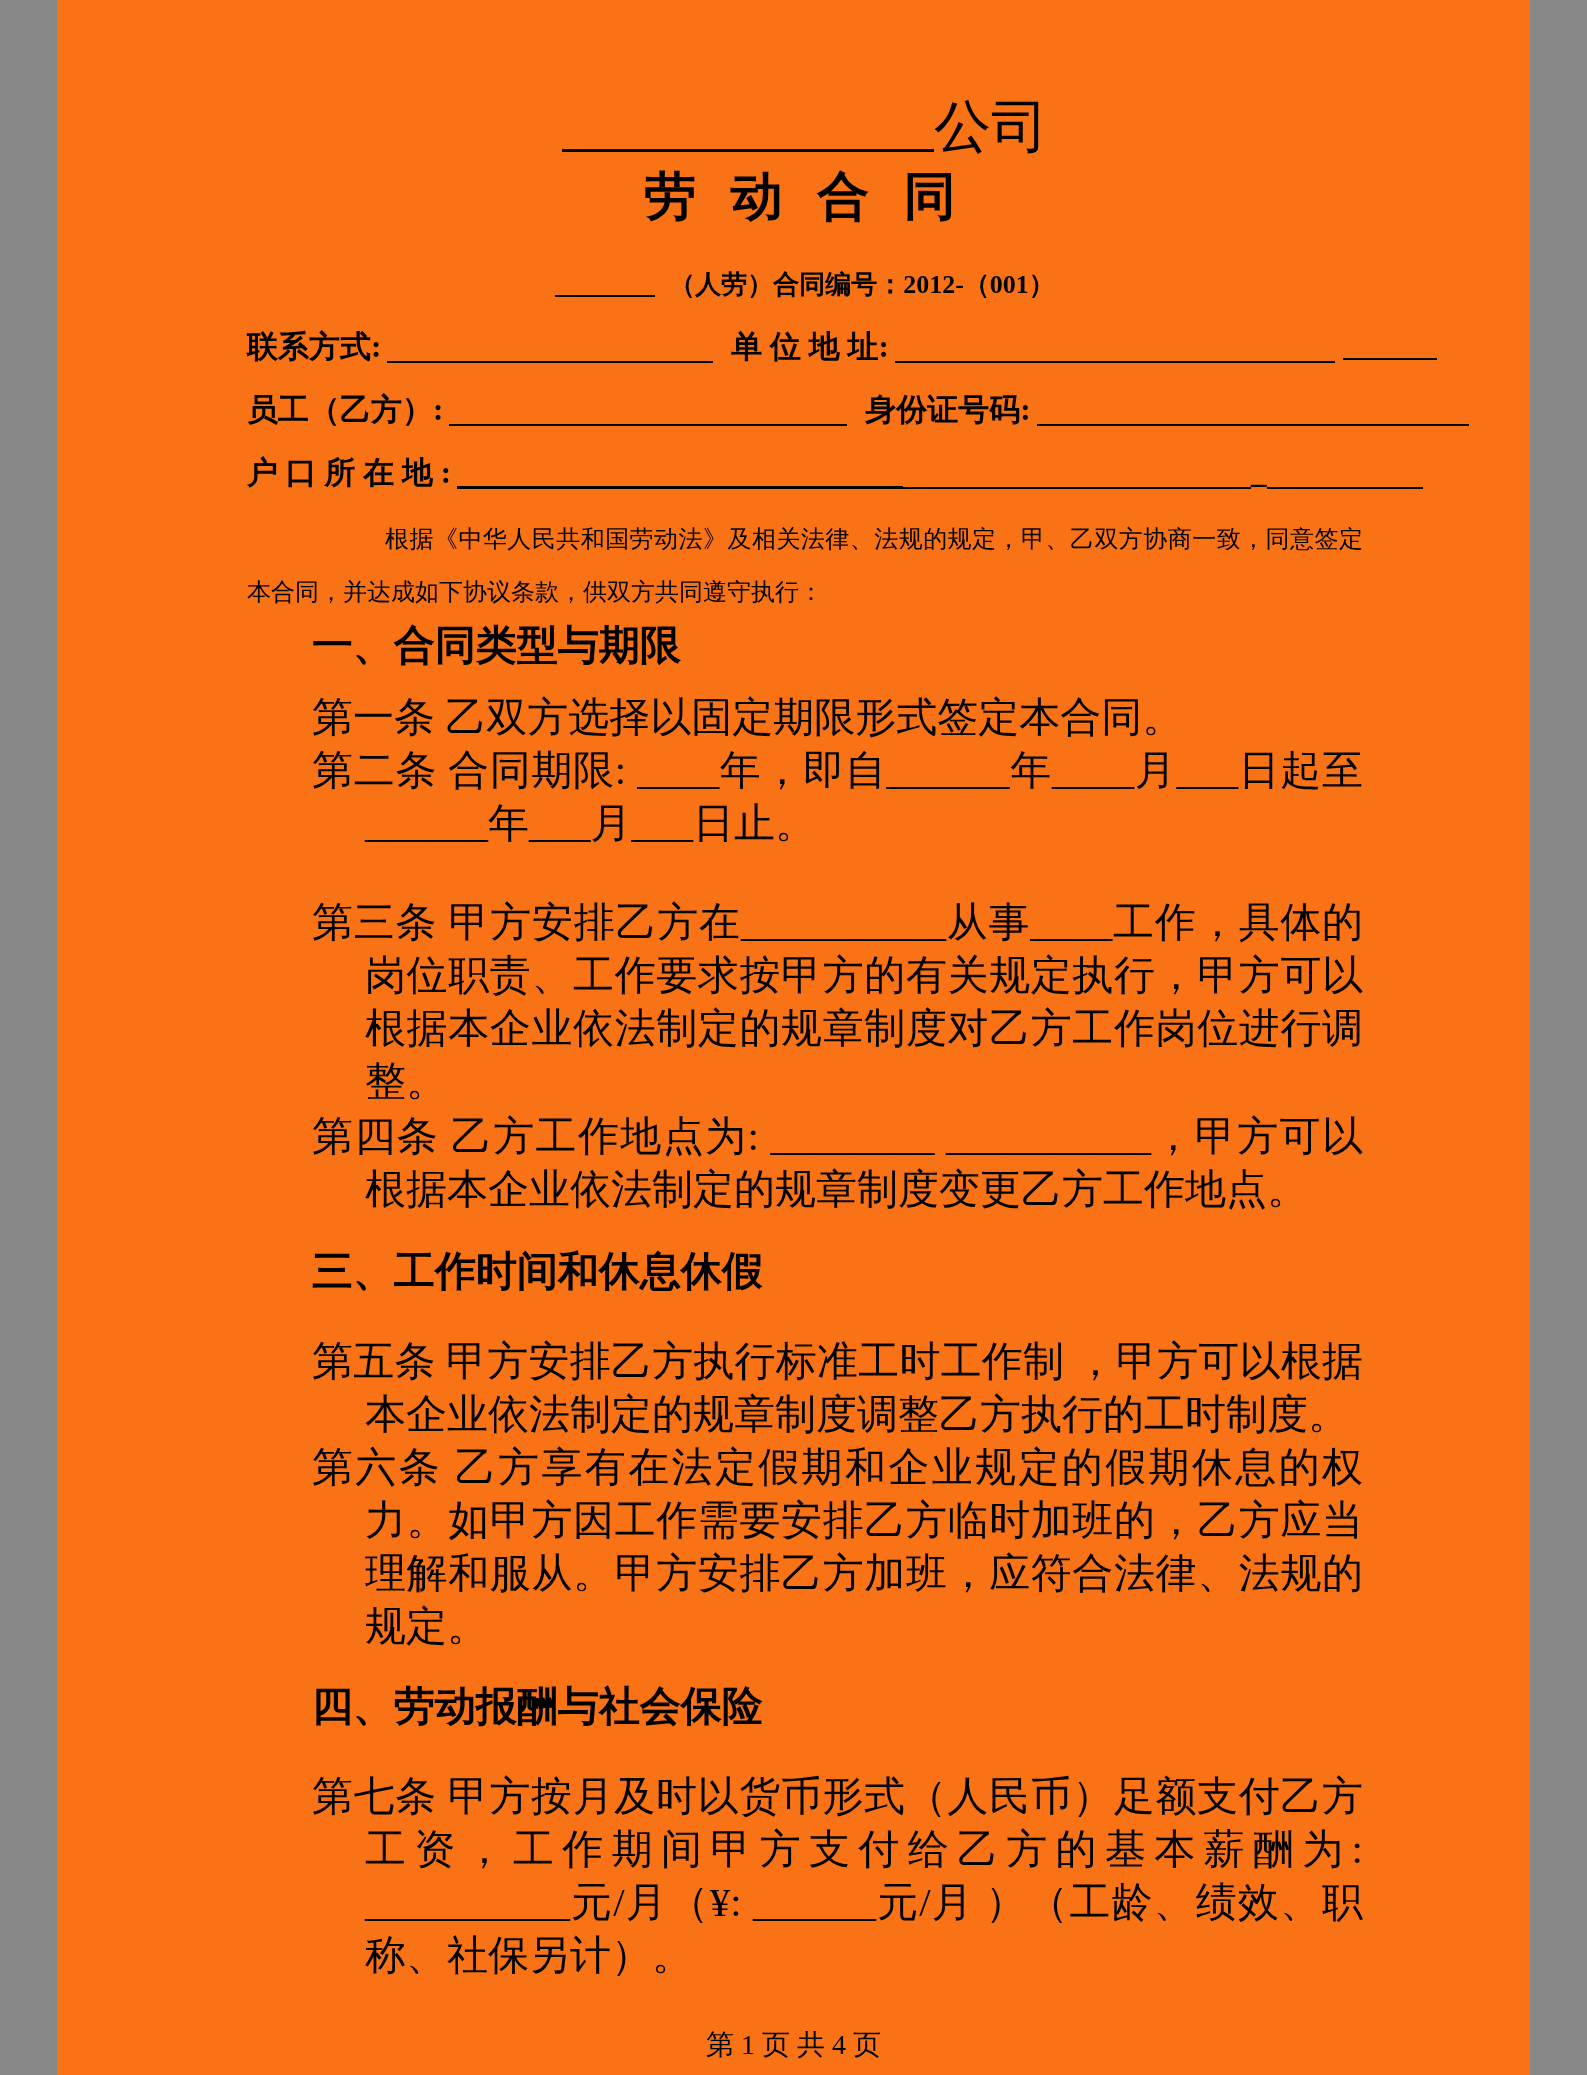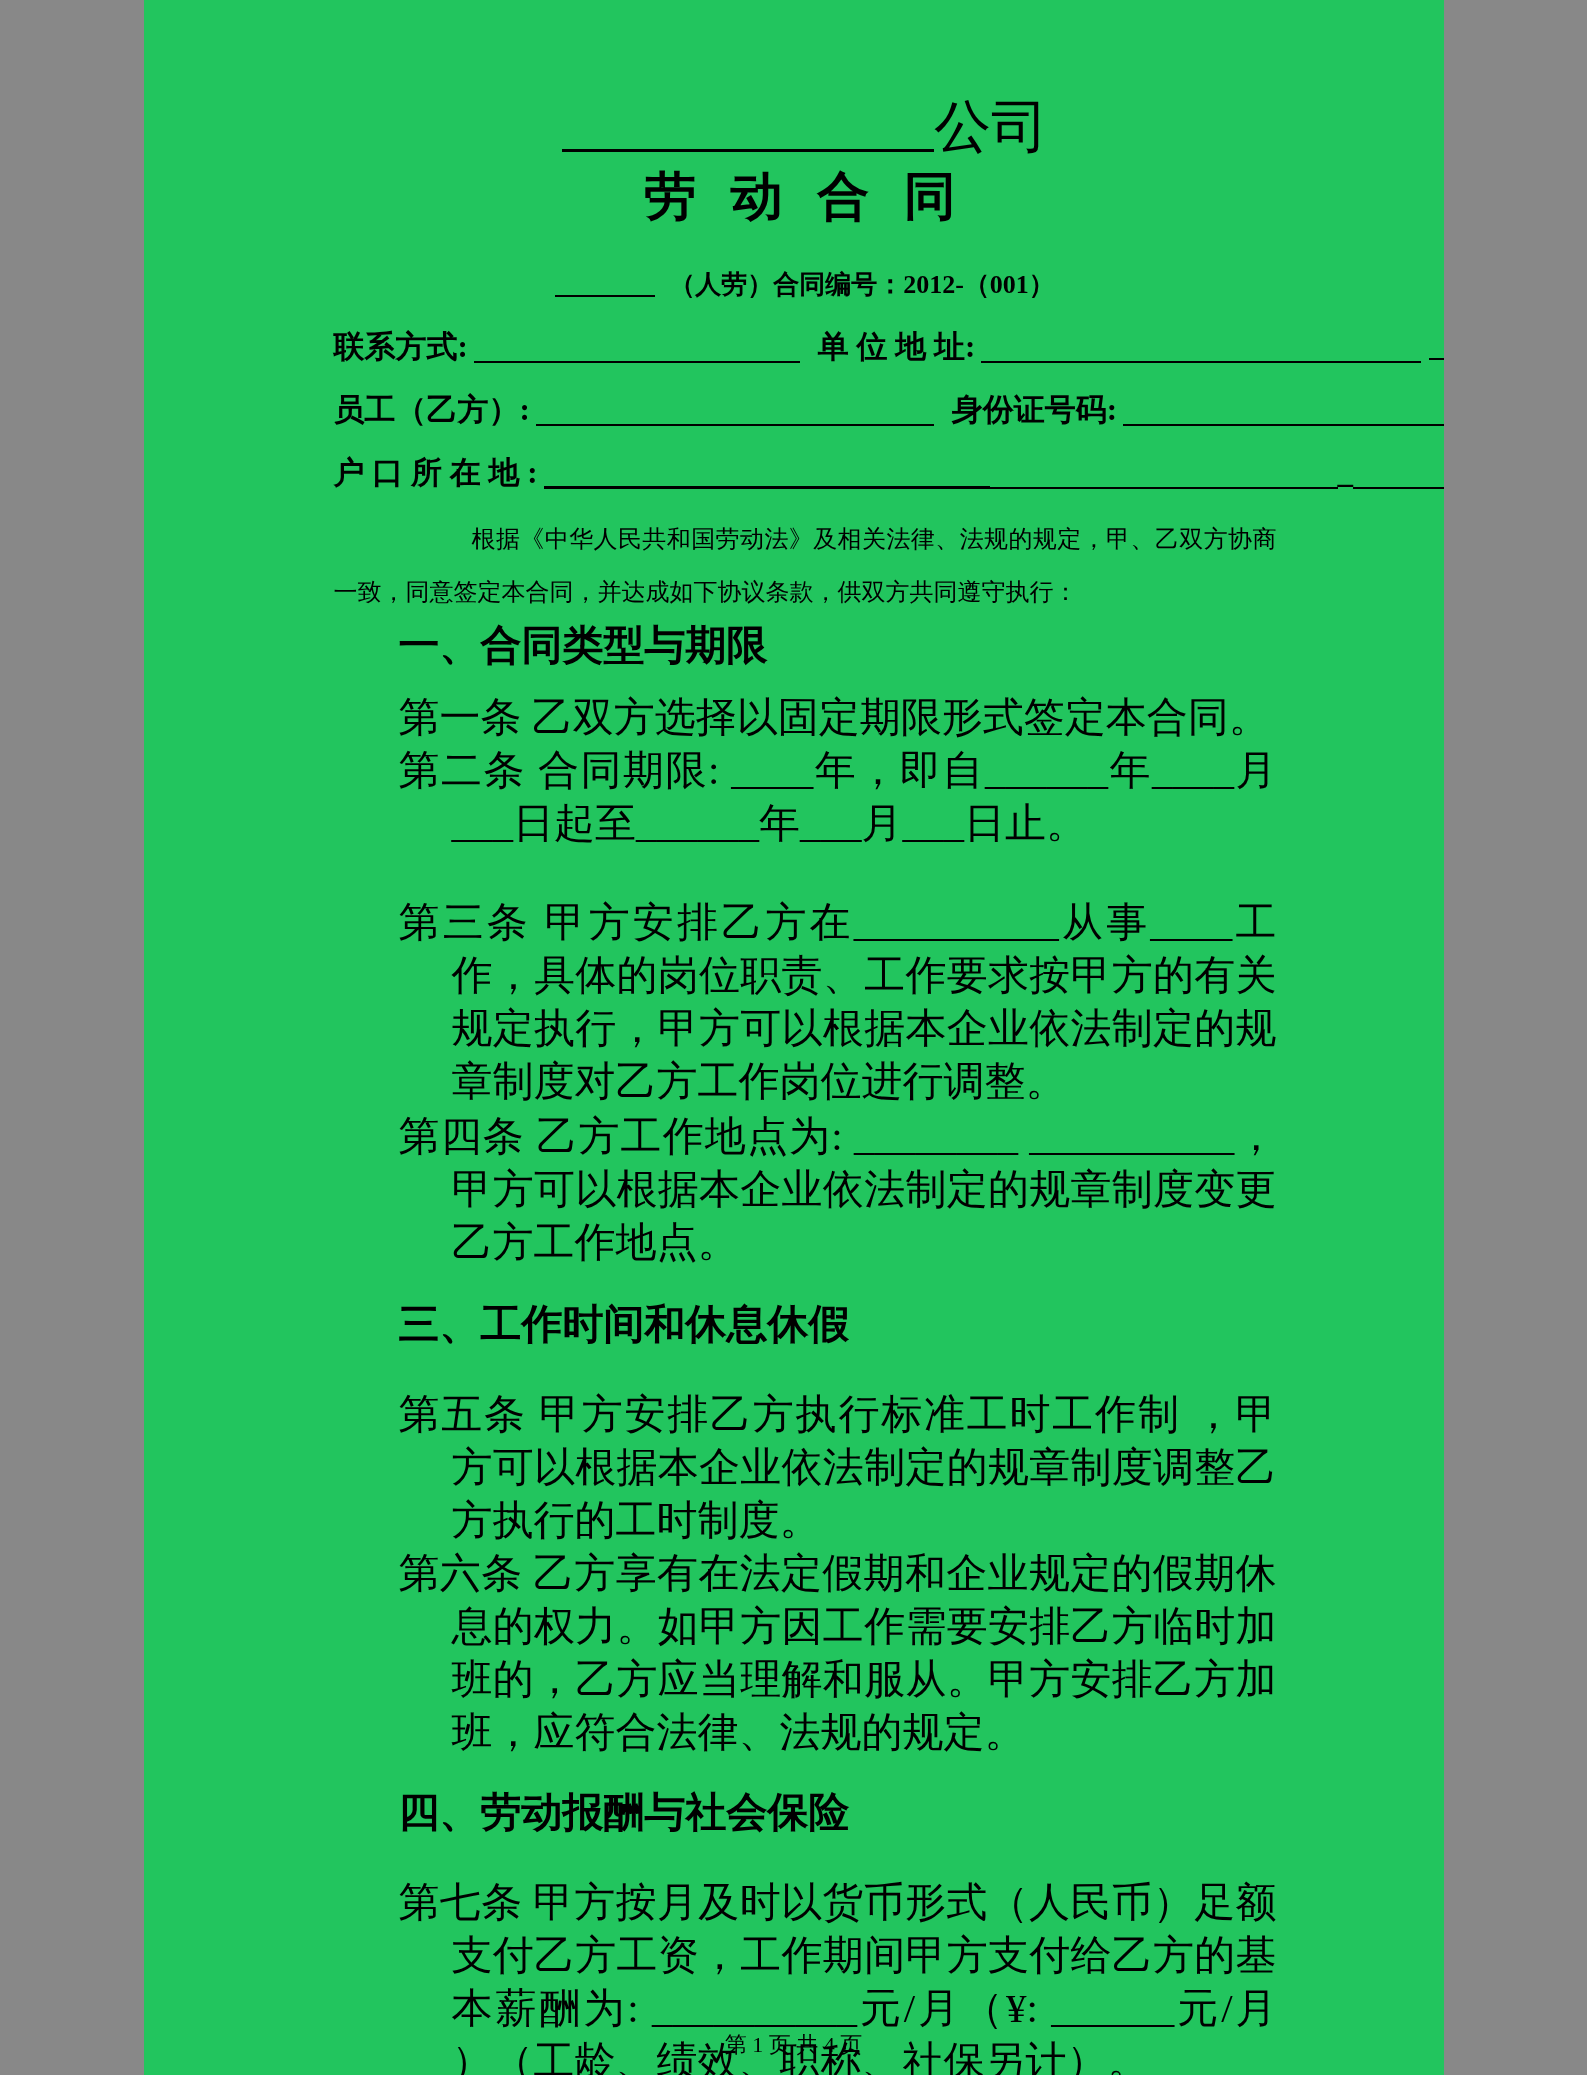--- a/index.html
+++ b/index.html
@@ -1,20 +1,20 @@
 <!DOCTYPE html>
 <html lang="zh"><head>
 <meta charset="utf-8">
 <style>
   html,body{margin:0;padding:0;background:#888;}
   .page{
     position:relative;
-    width:1300px;height:2075px;
+    width:1473px;height:2075px;
     margin:0 auto;
-    background:#22c55e;
+    background:#f97316;
     color:#000;
     font-family:"Liberation Serif","DejaVu Serif",serif;
     box-sizing:border-box;
     padding:92px 167px 0 190px;
     overflow:hidden;
   }
   
   .company-line{
     text-align:center;
     font-size:57px;
@@ -108,21 +108,21 @@
   .mt-h3{margin-top:29px;}
   .mt-c5{margin-top:37px;}
   .mt-h4{margin-top:27px;}
   .mt-c7{margin-top:37px;}
   
   .page-footer{
     position:absolute;
     left:0;right:0;
     top:2030px;
     text-align:center;
-    font-size:22px;
+    font-size:28px;
     line-height:30px;
   }
 </style>
 </head>
 <body>
 
 <div class="page">
 
   <div class="company-line"><span class="company-blank"></span><span>公司</span></div>
 

